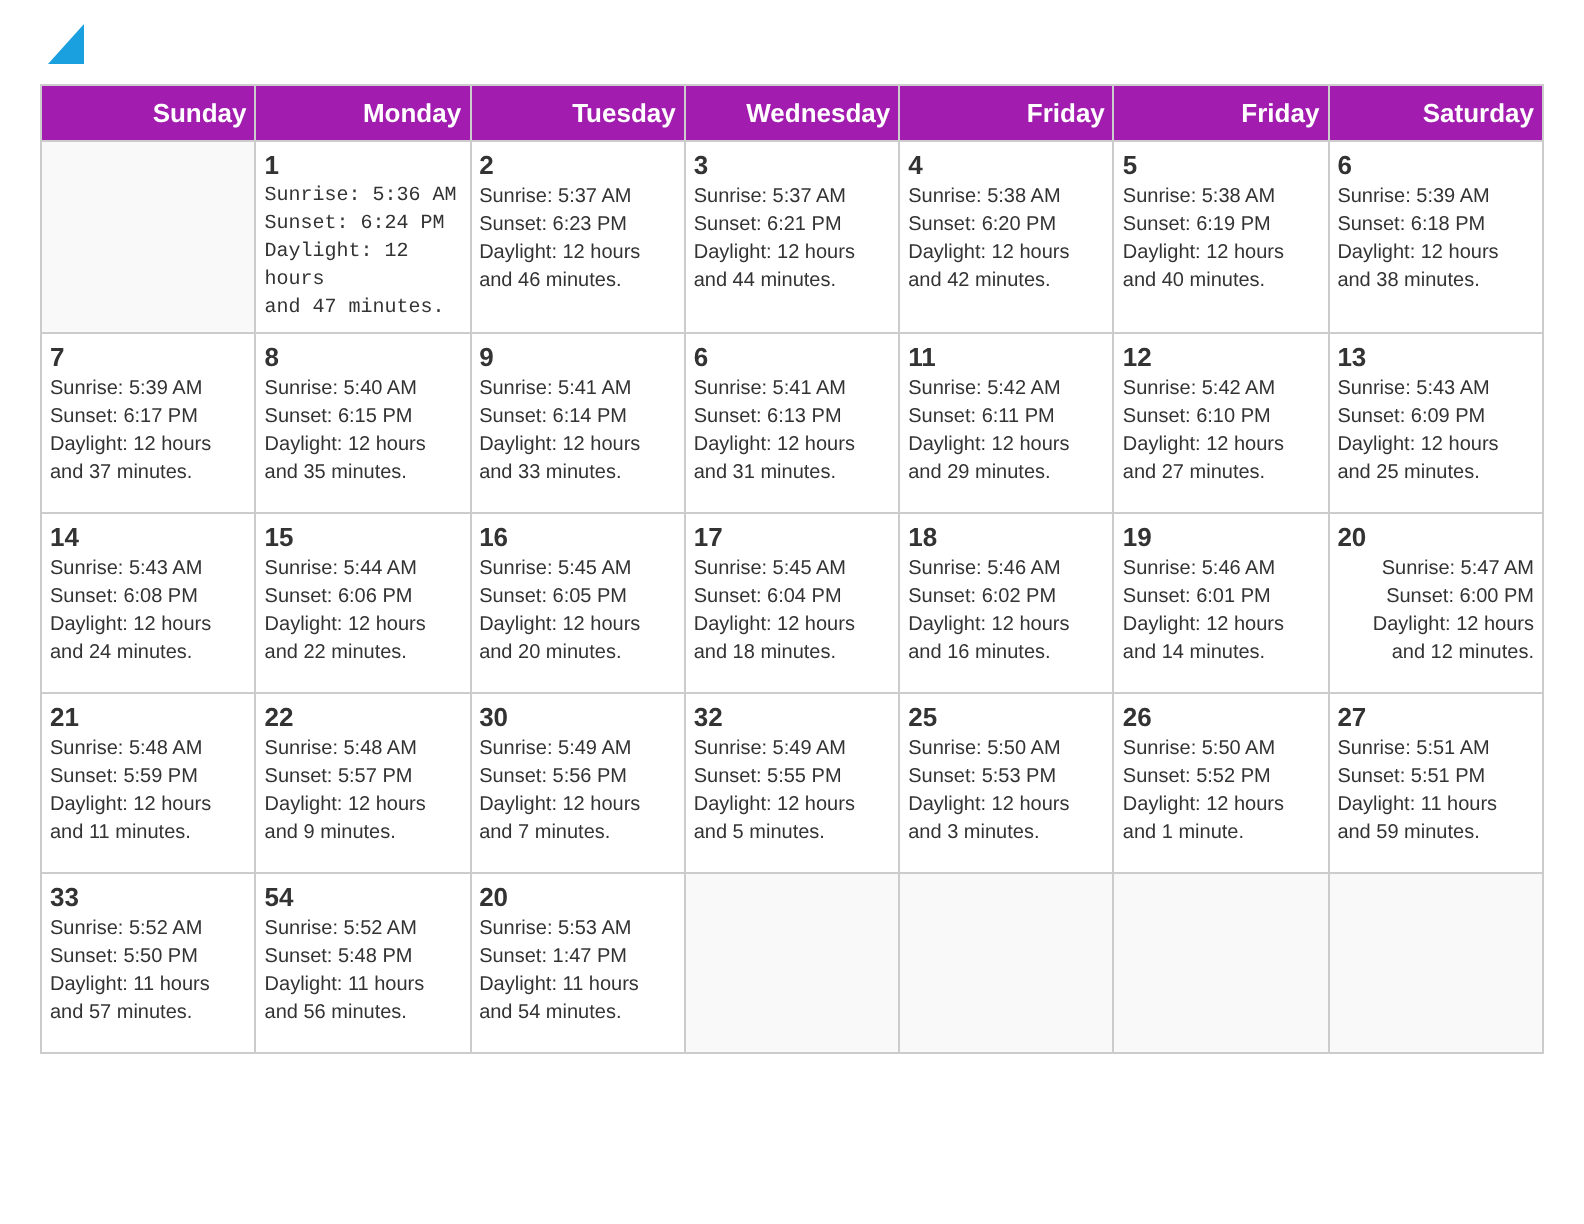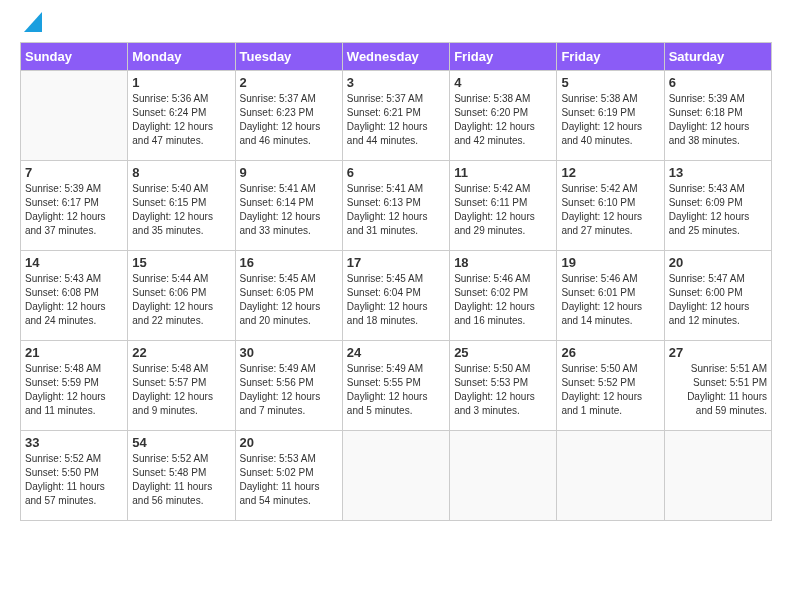--- a/index.html
+++ b/index.html
@@ -27,26 +27,26 @@
     .location-title {
       font-size: 15px;
       color: #555;
     }
     .calendar {
       width: 100%;
       border-collapse: collapse;
       table-layout: fixed;
     }
     .calendar thead th {
-      background: #8b5cf6;
+      background: #a21caf;
       color: #fff;
       padding: 6px 4px;
       font-size: 13px;
       font-weight: bold;
-      text-align: left;
+      text-align: right;
       border: 1px solid #ccc;
     }
     .calendar tbody td {
       border: 1px solid #ccc;
       vertical-align: top;
       padding: 4px;
       font-size: 10.5px;
       color: #333;
       height: 90px;
     }
@@ -121,21 +121,21 @@
         <th>Friday</th>
         <th>Friday</th>
         <th>Saturday</th>
       </tr>
   </thead>
   <tbody id="calendar-body">
   <tr>
         <td class="empty-cell"></td>
         <td>
           <span class="day-number">1</span>
-          <div class="cell-info" style="white-space: pre-line;">Sunrise: 5:36 AM
+          <div class="cell-info" style="white-space: pre-line; font-family: Liberation Mono, monospace;">Sunrise: 5:36 AM
 Sunset: 6:24 PM
 Daylight: 12 hours
 and 47 minutes.</div>
         </td>
         <td>
           <span class="day-number">2</span>
           <div class="cell-info" style="white-space: pre-line;">Sunrise: 5:37 AM
 Sunset: 6:23 PM
 Daylight: 12 hours
 and 46 minutes.</div>
@@ -258,21 +258,21 @@
         </td>
         <td>
           <span class="day-number">19</span>
           <div class="cell-info" style="white-space: pre-line;">Sunrise: 5:46 AM
 Sunset: 6:01 PM
 Daylight: 12 hours
 and 14 minutes.</div>
         </td>
         <td>
           <span class="day-number">20</span>
-          <div class="cell-info" style="white-space: pre-line;">Sunrise: 5:47 AM
+          <div class="cell-info" style="white-space: pre-line; text-align: right;">Sunrise: 5:47 AM
 Sunset: 6:00 PM
 Daylight: 12 hours
 and 12 minutes.</div>
         </td>
       </tr>
       <tr>
         <td>
           <span class="day-number">21</span>
           <div class="cell-info" style="white-space: pre-line;">Sunrise: 5:48 AM
 Sunset: 5:59 PM
@@ -287,21 +287,21 @@
 and 9 minutes.</div>
         </td>
         <td>
           <span class="day-number">30</span>
           <div class="cell-info" style="white-space: pre-line;">Sunrise: 5:49 AM
 Sunset: 5:56 PM
 Daylight: 12 hours
 and 7 minutes.</div>
         </td>
         <td>
-          <span class="day-number">24</span>
+          <span class="day-number">32</span>
           <div class="cell-info" style="white-space: pre-line;">Sunrise: 5:49 AM
 Sunset: 5:55 PM
 Daylight: 12 hours
 and 5 minutes.</div>
         </td>
         <td>
           <span class="day-number">25</span>
           <div class="cell-info" style="white-space: pre-line;">Sunrise: 5:50 AM
 Sunset: 5:53 PM
 Daylight: 12 hours
@@ -309,21 +309,21 @@
         </td>
         <td>
           <span class="day-number">26</span>
           <div class="cell-info" style="white-space: pre-line;">Sunrise: 5:50 AM
 Sunset: 5:52 PM
 Daylight: 12 hours
 and 1 minute.</div>
         </td>
         <td>
           <span class="day-number">27</span>
-          <div class="cell-info" style="white-space: pre-line; text-align: right;">Sunrise: 5:51 AM
+          <div class="cell-info" style="white-space: pre-line;">Sunrise: 5:51 AM
 Sunset: 5:51 PM
 Daylight: 11 hours
 and 59 minutes.</div>
         </td>
       </tr>
       <tr>
         <td>
           <span class="day-number">33</span>
           <div class="cell-info" style="white-space: pre-line;">Sunrise: 5:52 AM
 Sunset: 5:50 PM
@@ -333,21 +333,21 @@
         <td>
           <span class="day-number">54</span>
           <div class="cell-info" style="white-space: pre-line;">Sunrise: 5:52 AM
 Sunset: 5:48 PM
 Daylight: 11 hours
 and 56 minutes.</div>
         </td>
         <td>
           <span class="day-number">20</span>
           <div class="cell-info" style="white-space: pre-line;">Sunrise: 5:53 AM
-Sunset: 5:02 PM
+Sunset: 1:47 PM
 Daylight: 11 hours
 and 54 minutes.</div>
         </td>
         <td class="empty-cell"></td>
         <td class="empty-cell"></td>
         <td class="empty-cell"></td>
         <td class="empty-cell"></td>
       </tr>
     </tbody>
 </table>

